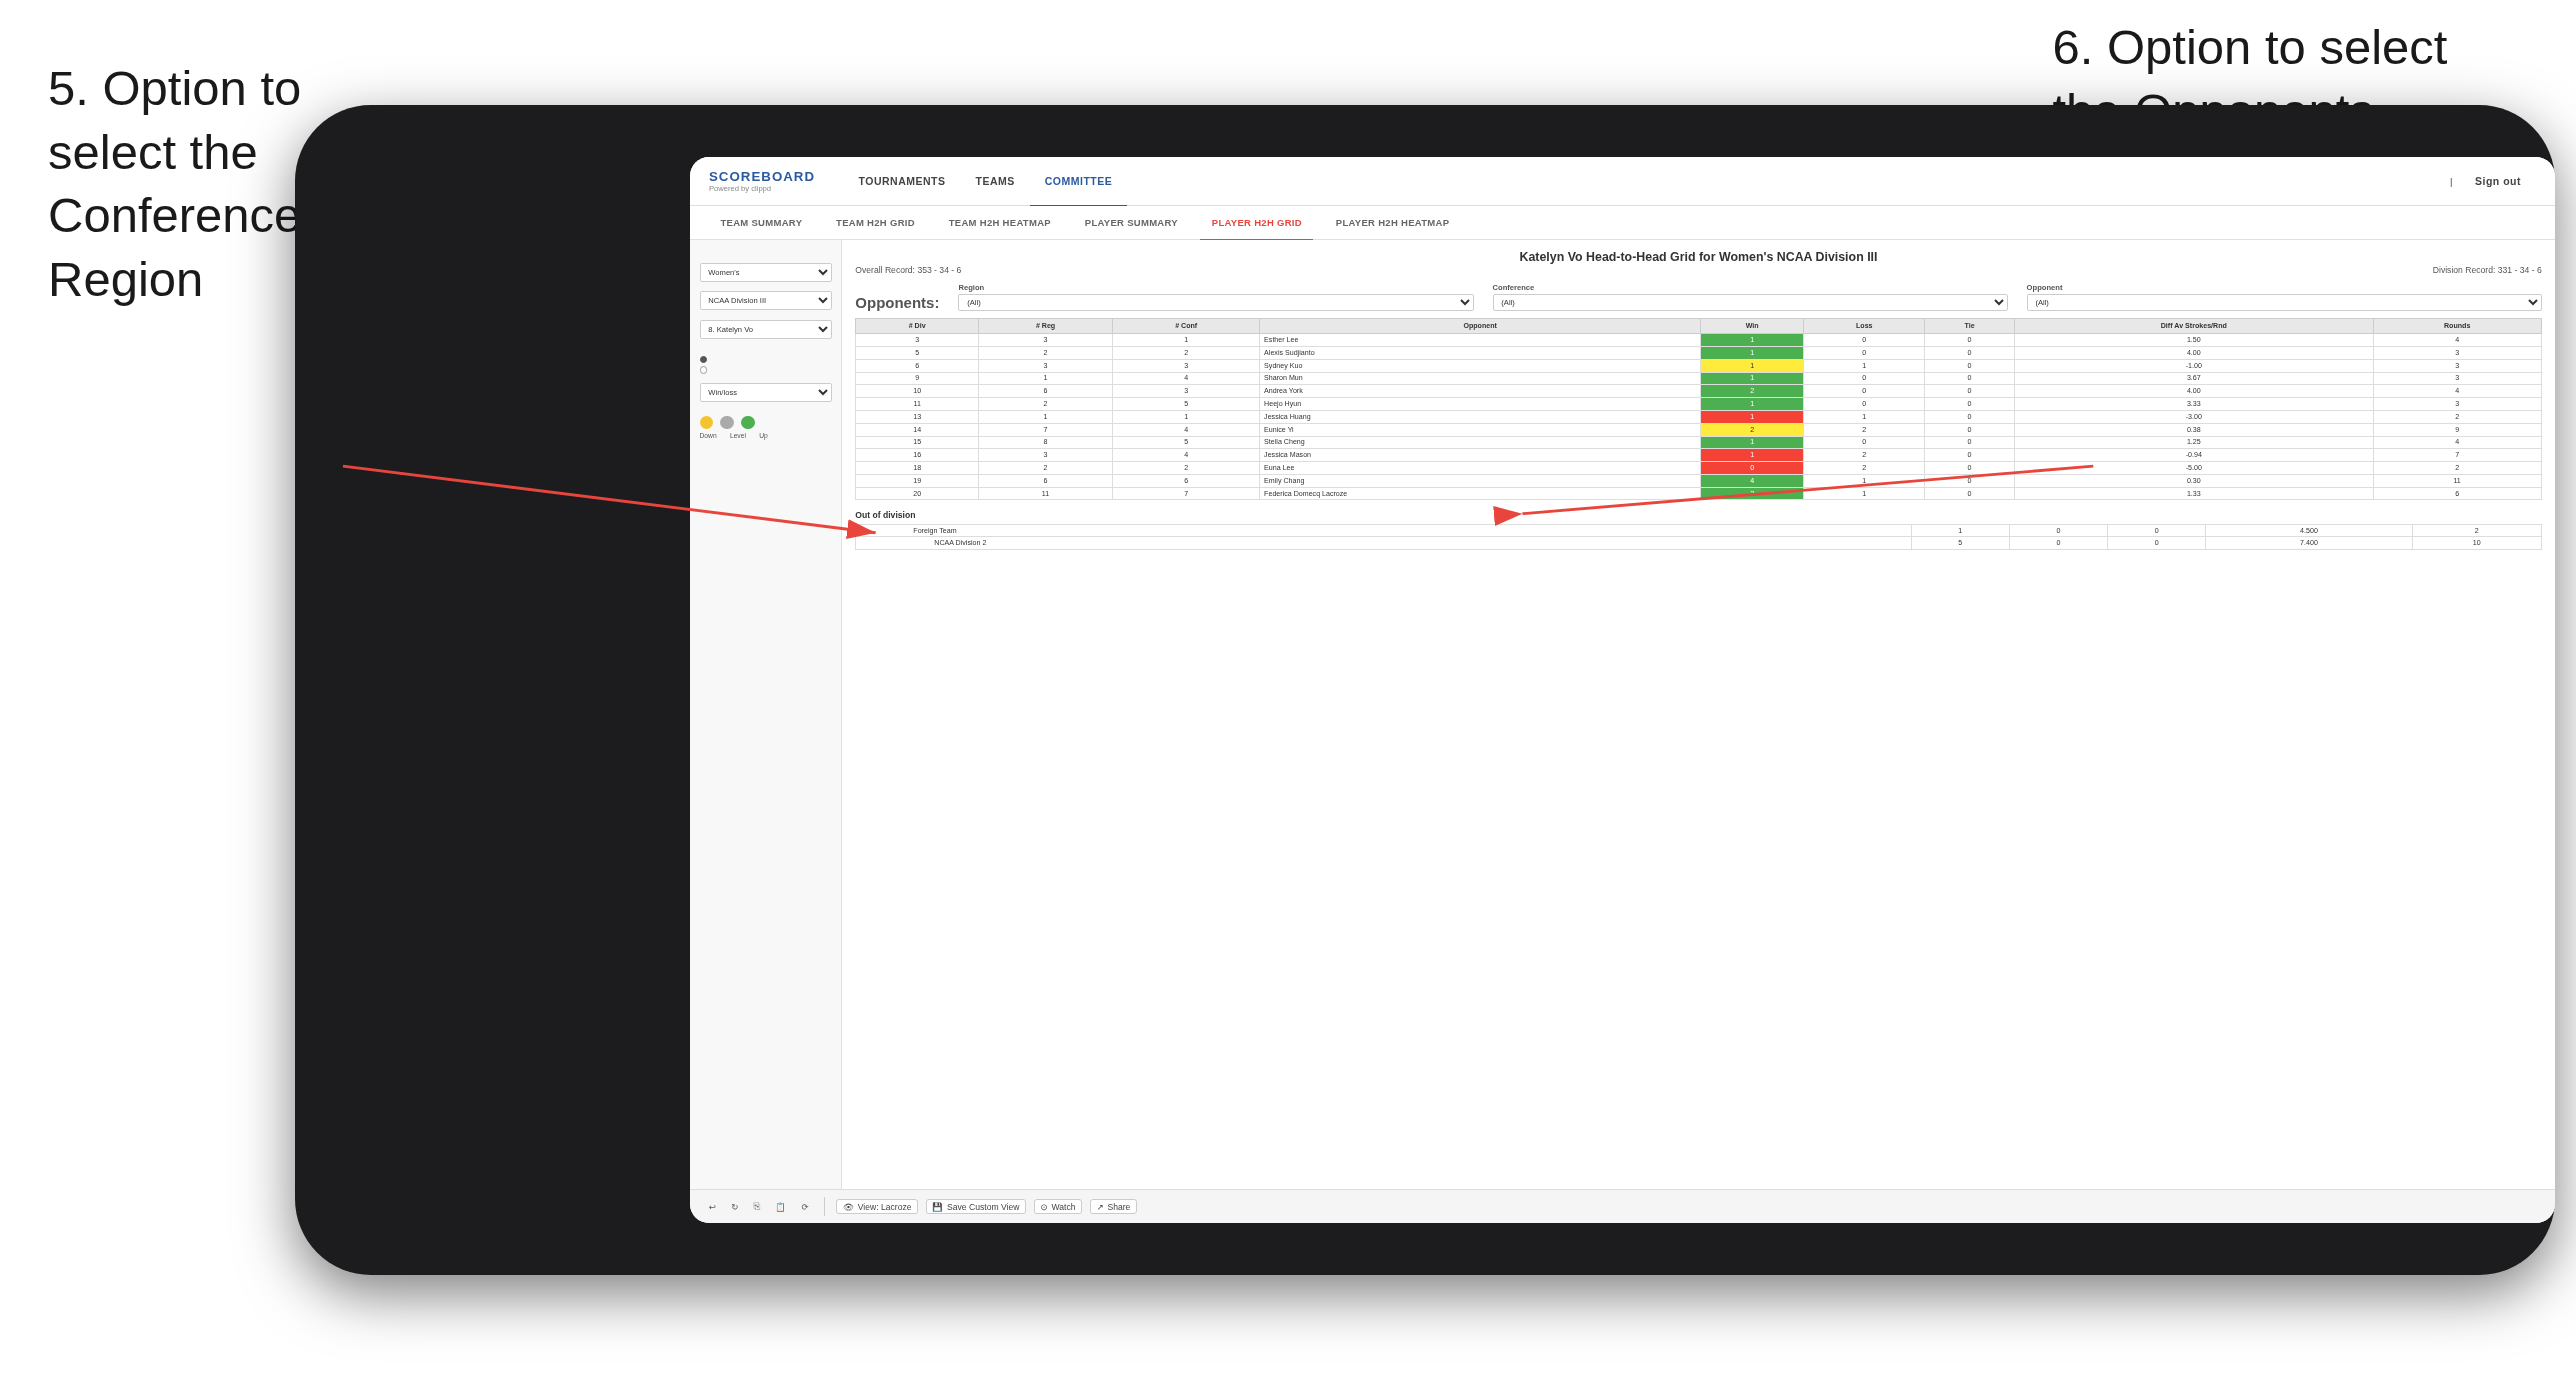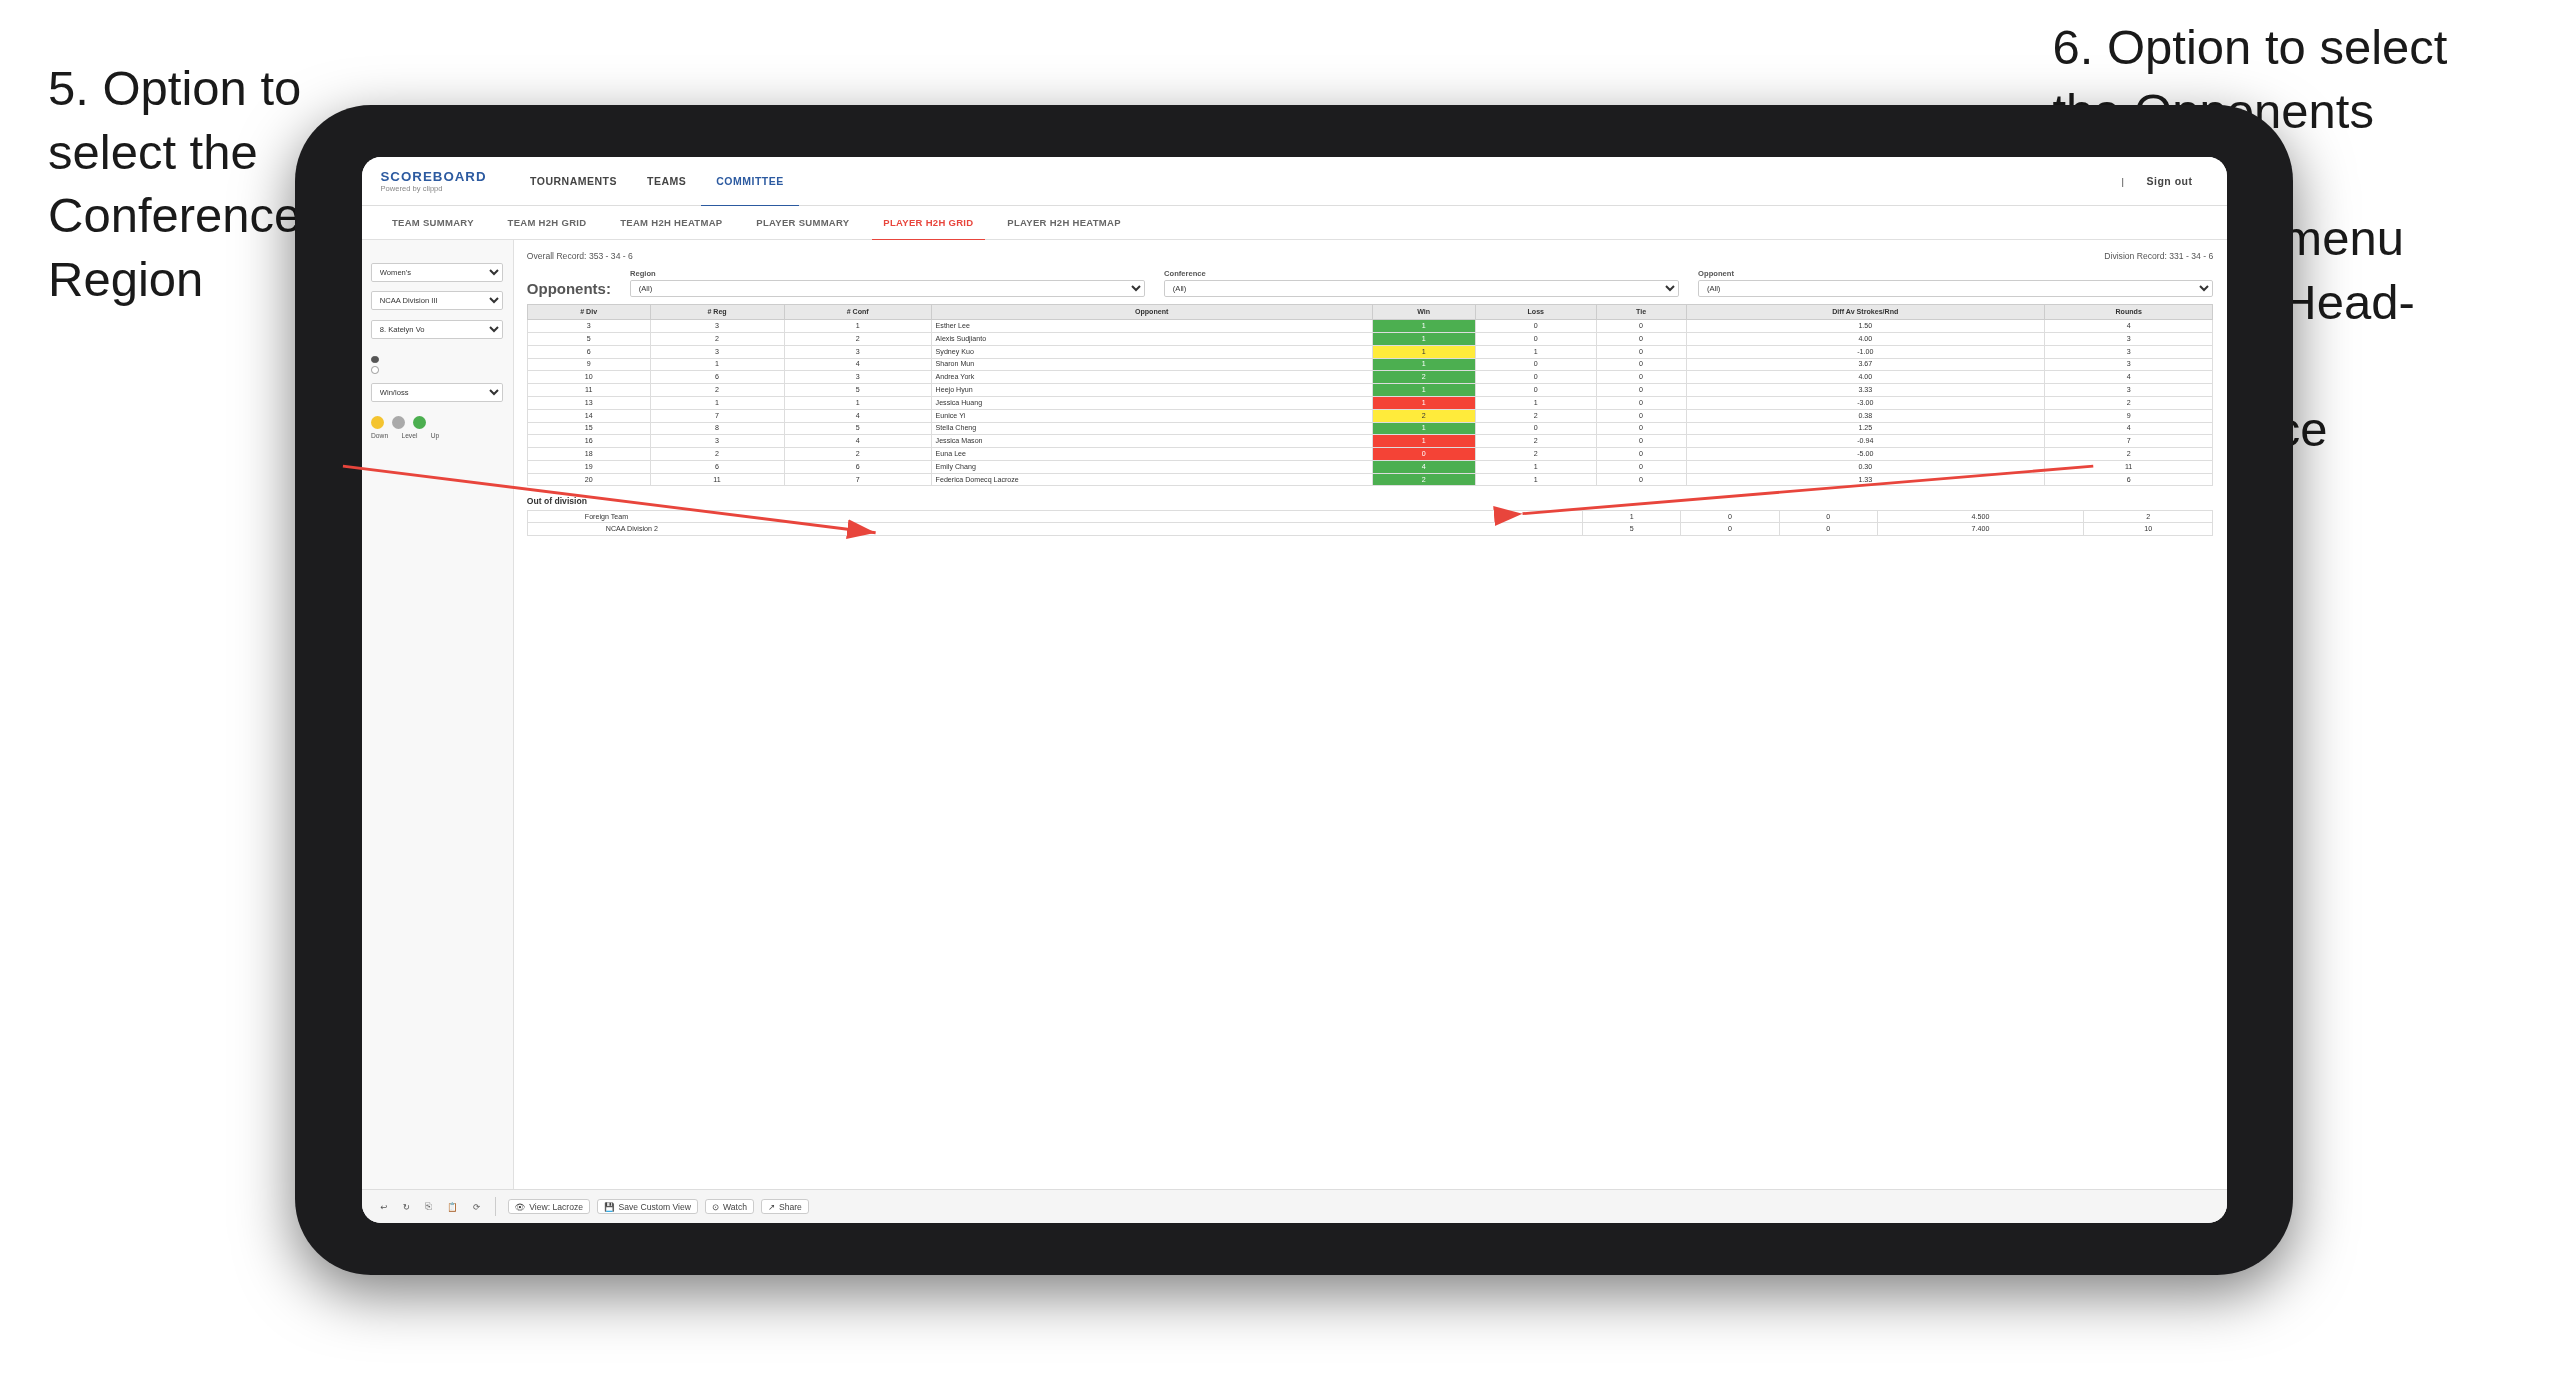--- a/index.html
+++ b/index.html
@@ -35,28 +35,28 @@
       line-height: 1.3;
       width: 495px;
       text-align: left;
     }
 
     
     .tablet-frame {
       position: absolute;
       left: 295px;
       top: 105px;
-      width: 1998px;
+      width: 2260px;
       height: 1170px;
       background: #1c1c1e;
       border-radius: 76px;
       box-shadow: 0 19px 57px rgba(0,0,0,0.5);
       display: flex;
       align-items: center;
-      justify-content: center;
+      justify-content: flex-end;
     }
 
     .tablet-screen {
       width: 1865px;
       height: 1066px;
       background: #f0f0f0;
       border-radius: 19px;
       overflow: hidden;
       position: relative;
     }
@@ -505,20 +505,21 @@
               <span class="colour-label">Down</span>
               <span class="colour-label">Level</span>
               <span class="colour-label">Up</span>
             </div>
           </div>
         </div>
 
         <div class="right-content">
 
           <div class="content-header">
+            <div class="main-title">Katelyn Vo Head-to-Head Grid for Women's NCAA Division III</div>
             <div class="records-row">
               <span>Overall Record: 353 - 34 - 6</span>
               <span>Division Record: 331 - 34 - 6</span>
             </div>
           </div>
 
           <div class="filter-row">
             <div style="display:flex;align-items:center;gap:5.7px;">
               <span class="opponents-label">Opponents:</span>
             </div>

